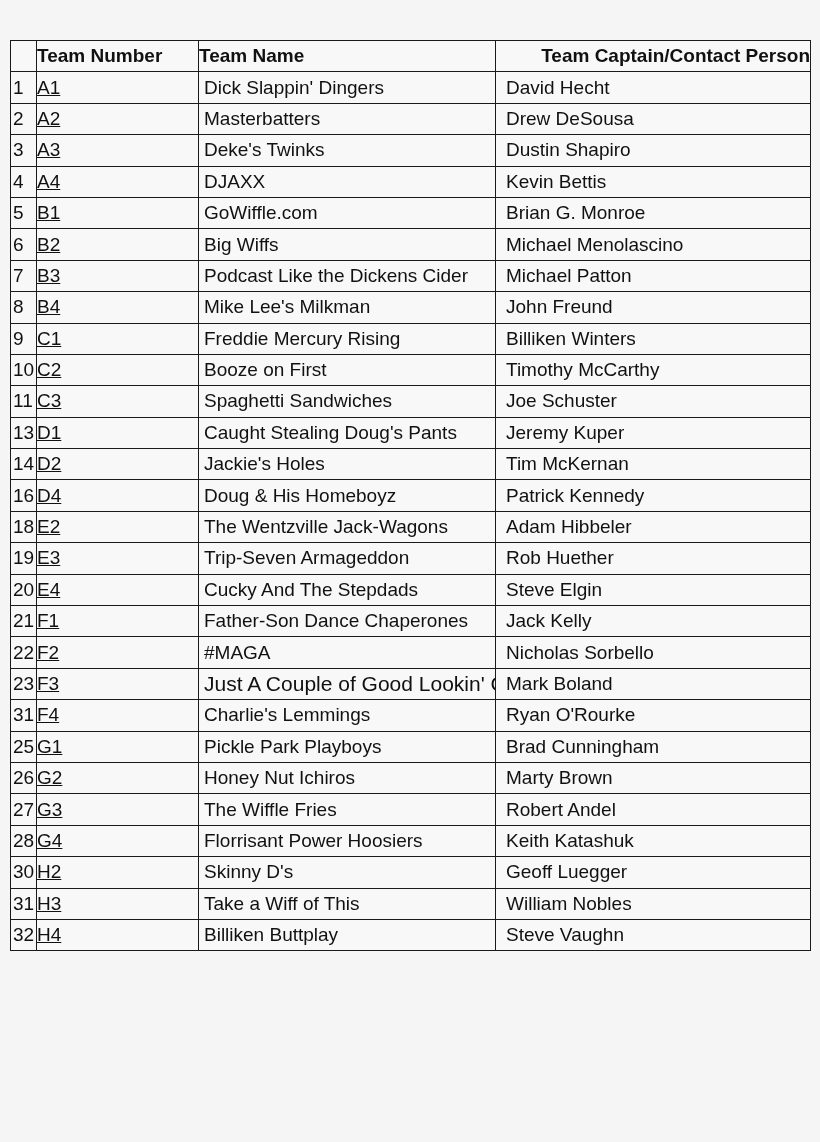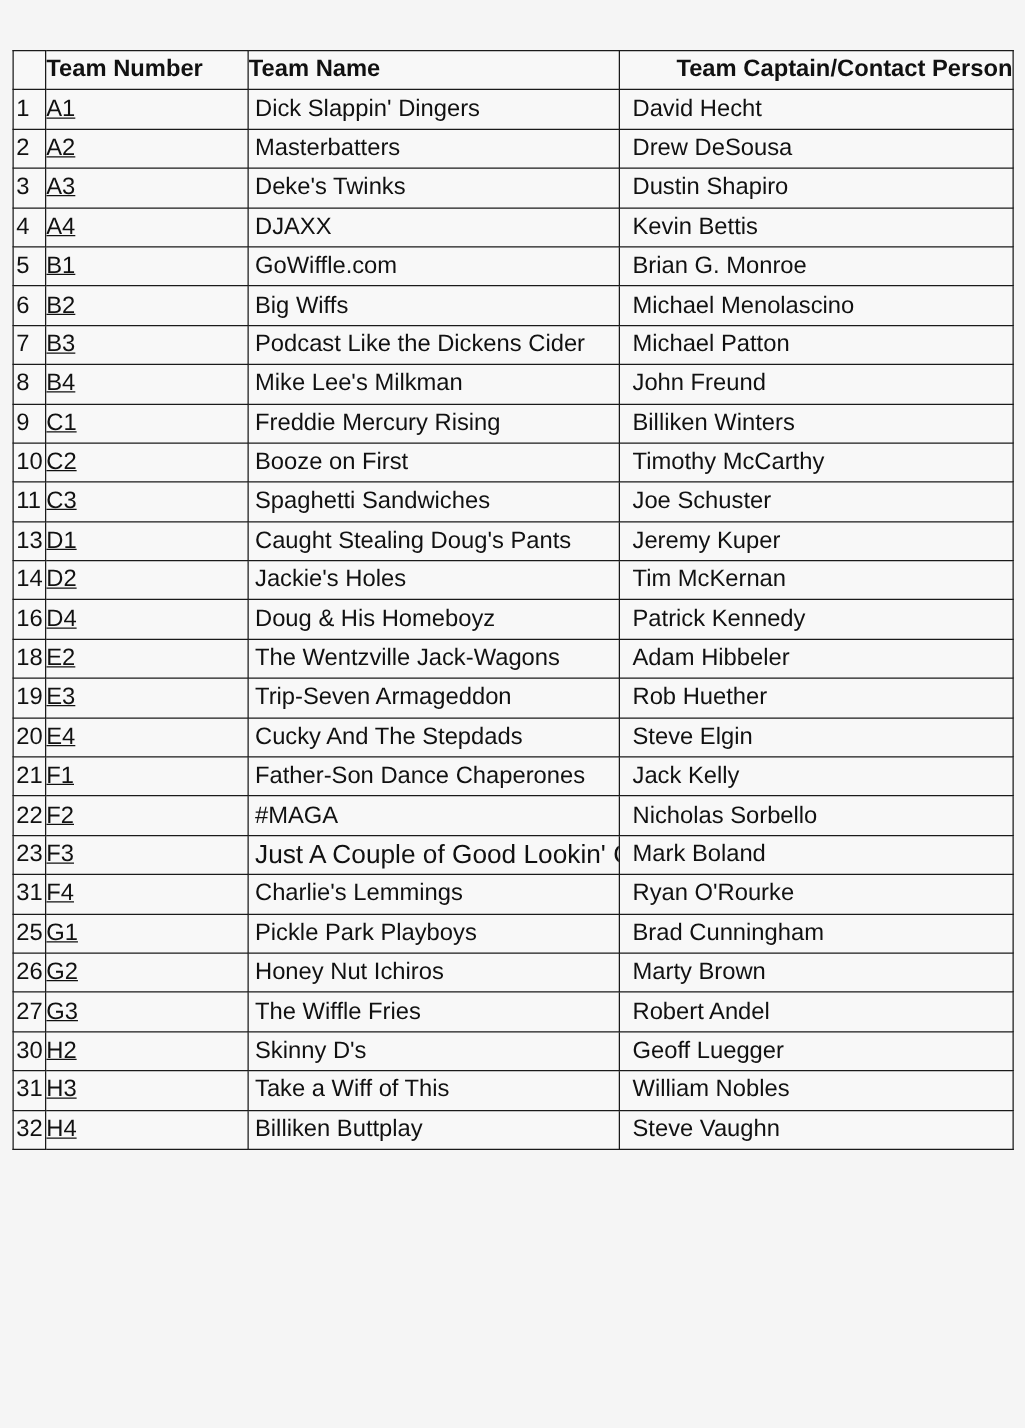--- a/index.html
+++ b/index.html
@@ -196,20 +196,26 @@
         <td class="name">Honey Nut Ichiros</td>
         <td class="captain">Marty Brown</td>
       </tr>
       <tr>
         <td class="idx">27</td>
         <td class="num">G3</td>
         <td class="name">The Wiffle Fries</td>
         <td class="captain">Robert Andel</td>
       </tr>
       <tr>
+        <td class="idx">28</td>
+        <td class="num">G4</td>
+        <td class="name">Florrisant Power Hoosiers</td>
+        <td class="captain">Keith Katashuk</td>
+      </tr>
+      <tr>
         <td class="idx">30</td>
         <td class="num">H2</td>
         <td class="name">Skinny D's</td>
         <td class="captain">Geoff Luegger</td>
       </tr>
       <tr>
         <td class="idx">31</td>
         <td class="num">H3</td>
         <td class="name">Take a Wiff of This</td>
         <td class="captain">William Nobles</td>

